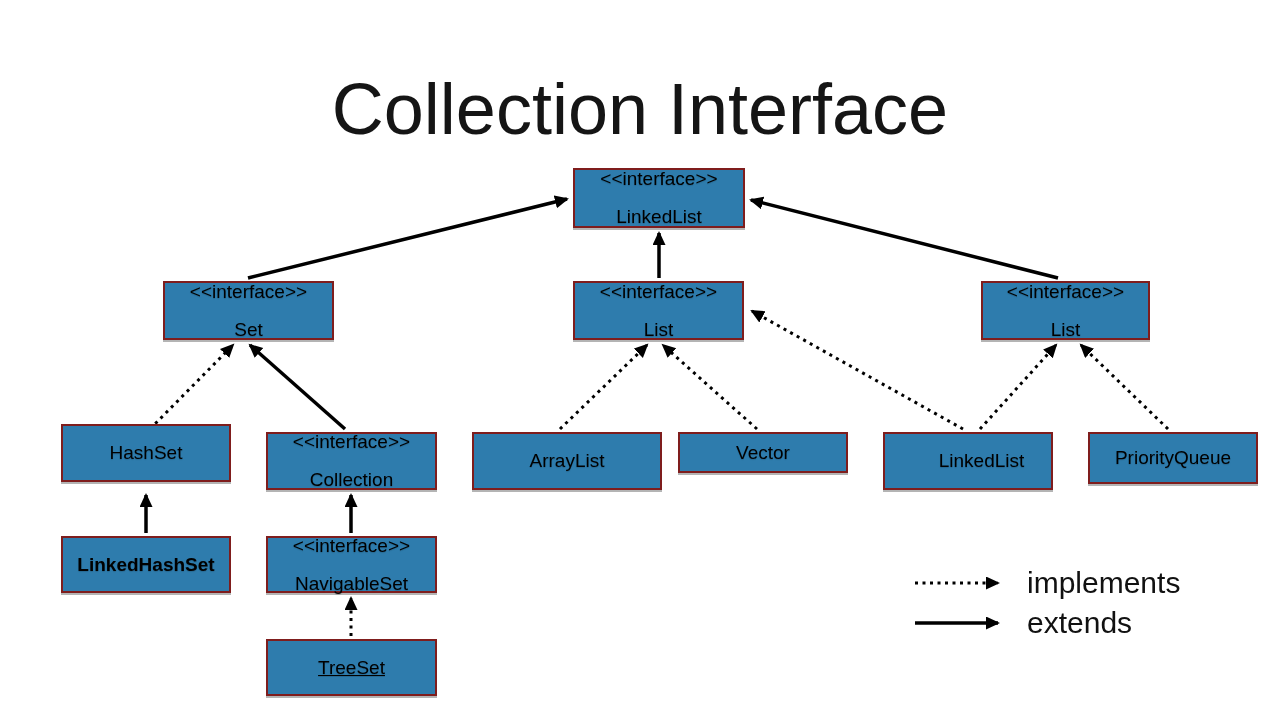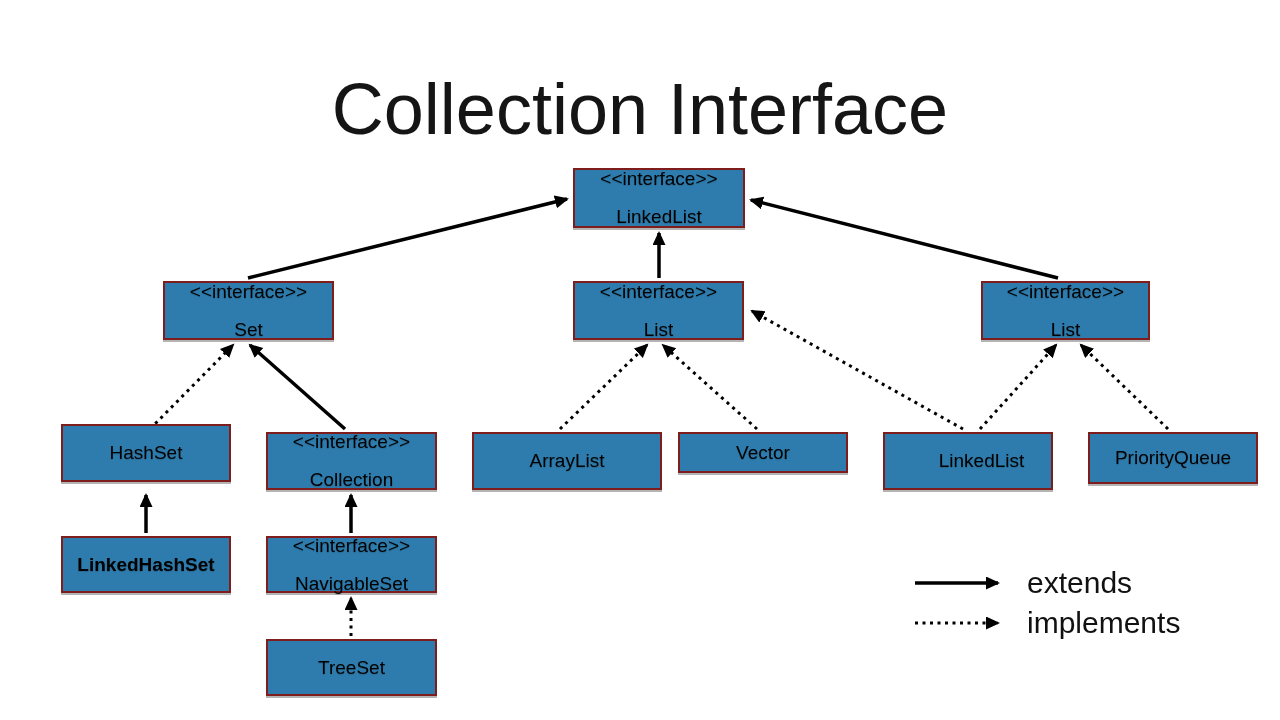--- a/index.html
+++ b/index.html
@@ -135,33 +135,33 @@
       <div class="node" style="left: 1088px; top: 432px; width: 170px; height: 52px;">
         <div class="node-line">PriorityQueue</div>
       </div>
       <div class="node" style="left: 61px; top: 536px; width: 170px; height: 57px; font-weight: bold;">
         <div class="node-line">LinkedHashSet</div>
       </div>
       <div class="node" style="left: 266px; top: 536px; width: 171px; height: 57px;">
         <div class="node-line">&lt;&lt;interface&gt;&gt;</div>
         <div class="node-line">NavigableSet</div>
       </div>
-      <div class="node" style="left: 266px; top: 639px; width: 171px; height: 57px;">
+      <div class="node" style="left: 266px; top: 639px; width: 171px; height: 57px; text-decoration: underline;">
         <div class="node-line">TreeSet</div>
       </div>
     </div>
 
   <div class="legend">
     <div class="legend-row">
       <svg class="legend-arrow" width="95" height="18" viewBox="0 0 95 18" xmlns="http://www.w3.org/2000/svg">
+        <line x1="3" y1="9" x2="86" y2="9" stroke="#000000" stroke-width="3" stroke-dasharray="3 4.5" marker-end="url(#arrowhead)"></line>
+      </svg>
+      <span class="legend-label">implements</span>
+    </div>
+    <div class="legend-row">
+      <svg class="legend-arrow" width="95" height="18" viewBox="0 0 95 18" xmlns="http://www.w3.org/2000/svg">
         <line x1="3" y1="9" x2="86" y2="9" stroke="#000000" stroke-width="3.5" marker-end="url(#arrowhead)"></line>
       </svg>
       <span class="legend-label">extends</span>
-    </div>
-    <div class="legend-row">
-      <svg class="legend-arrow" width="95" height="18" viewBox="0 0 95 18" xmlns="http://www.w3.org/2000/svg">
-        <line x1="3" y1="9" x2="86" y2="9" stroke="#000000" stroke-width="3" stroke-dasharray="3 4.5" marker-end="url(#arrowhead)"></line>
-      </svg>
-      <span class="legend-label">implements</span>
     </div>
   </div>
 
 </div>
 
 </body></html>

